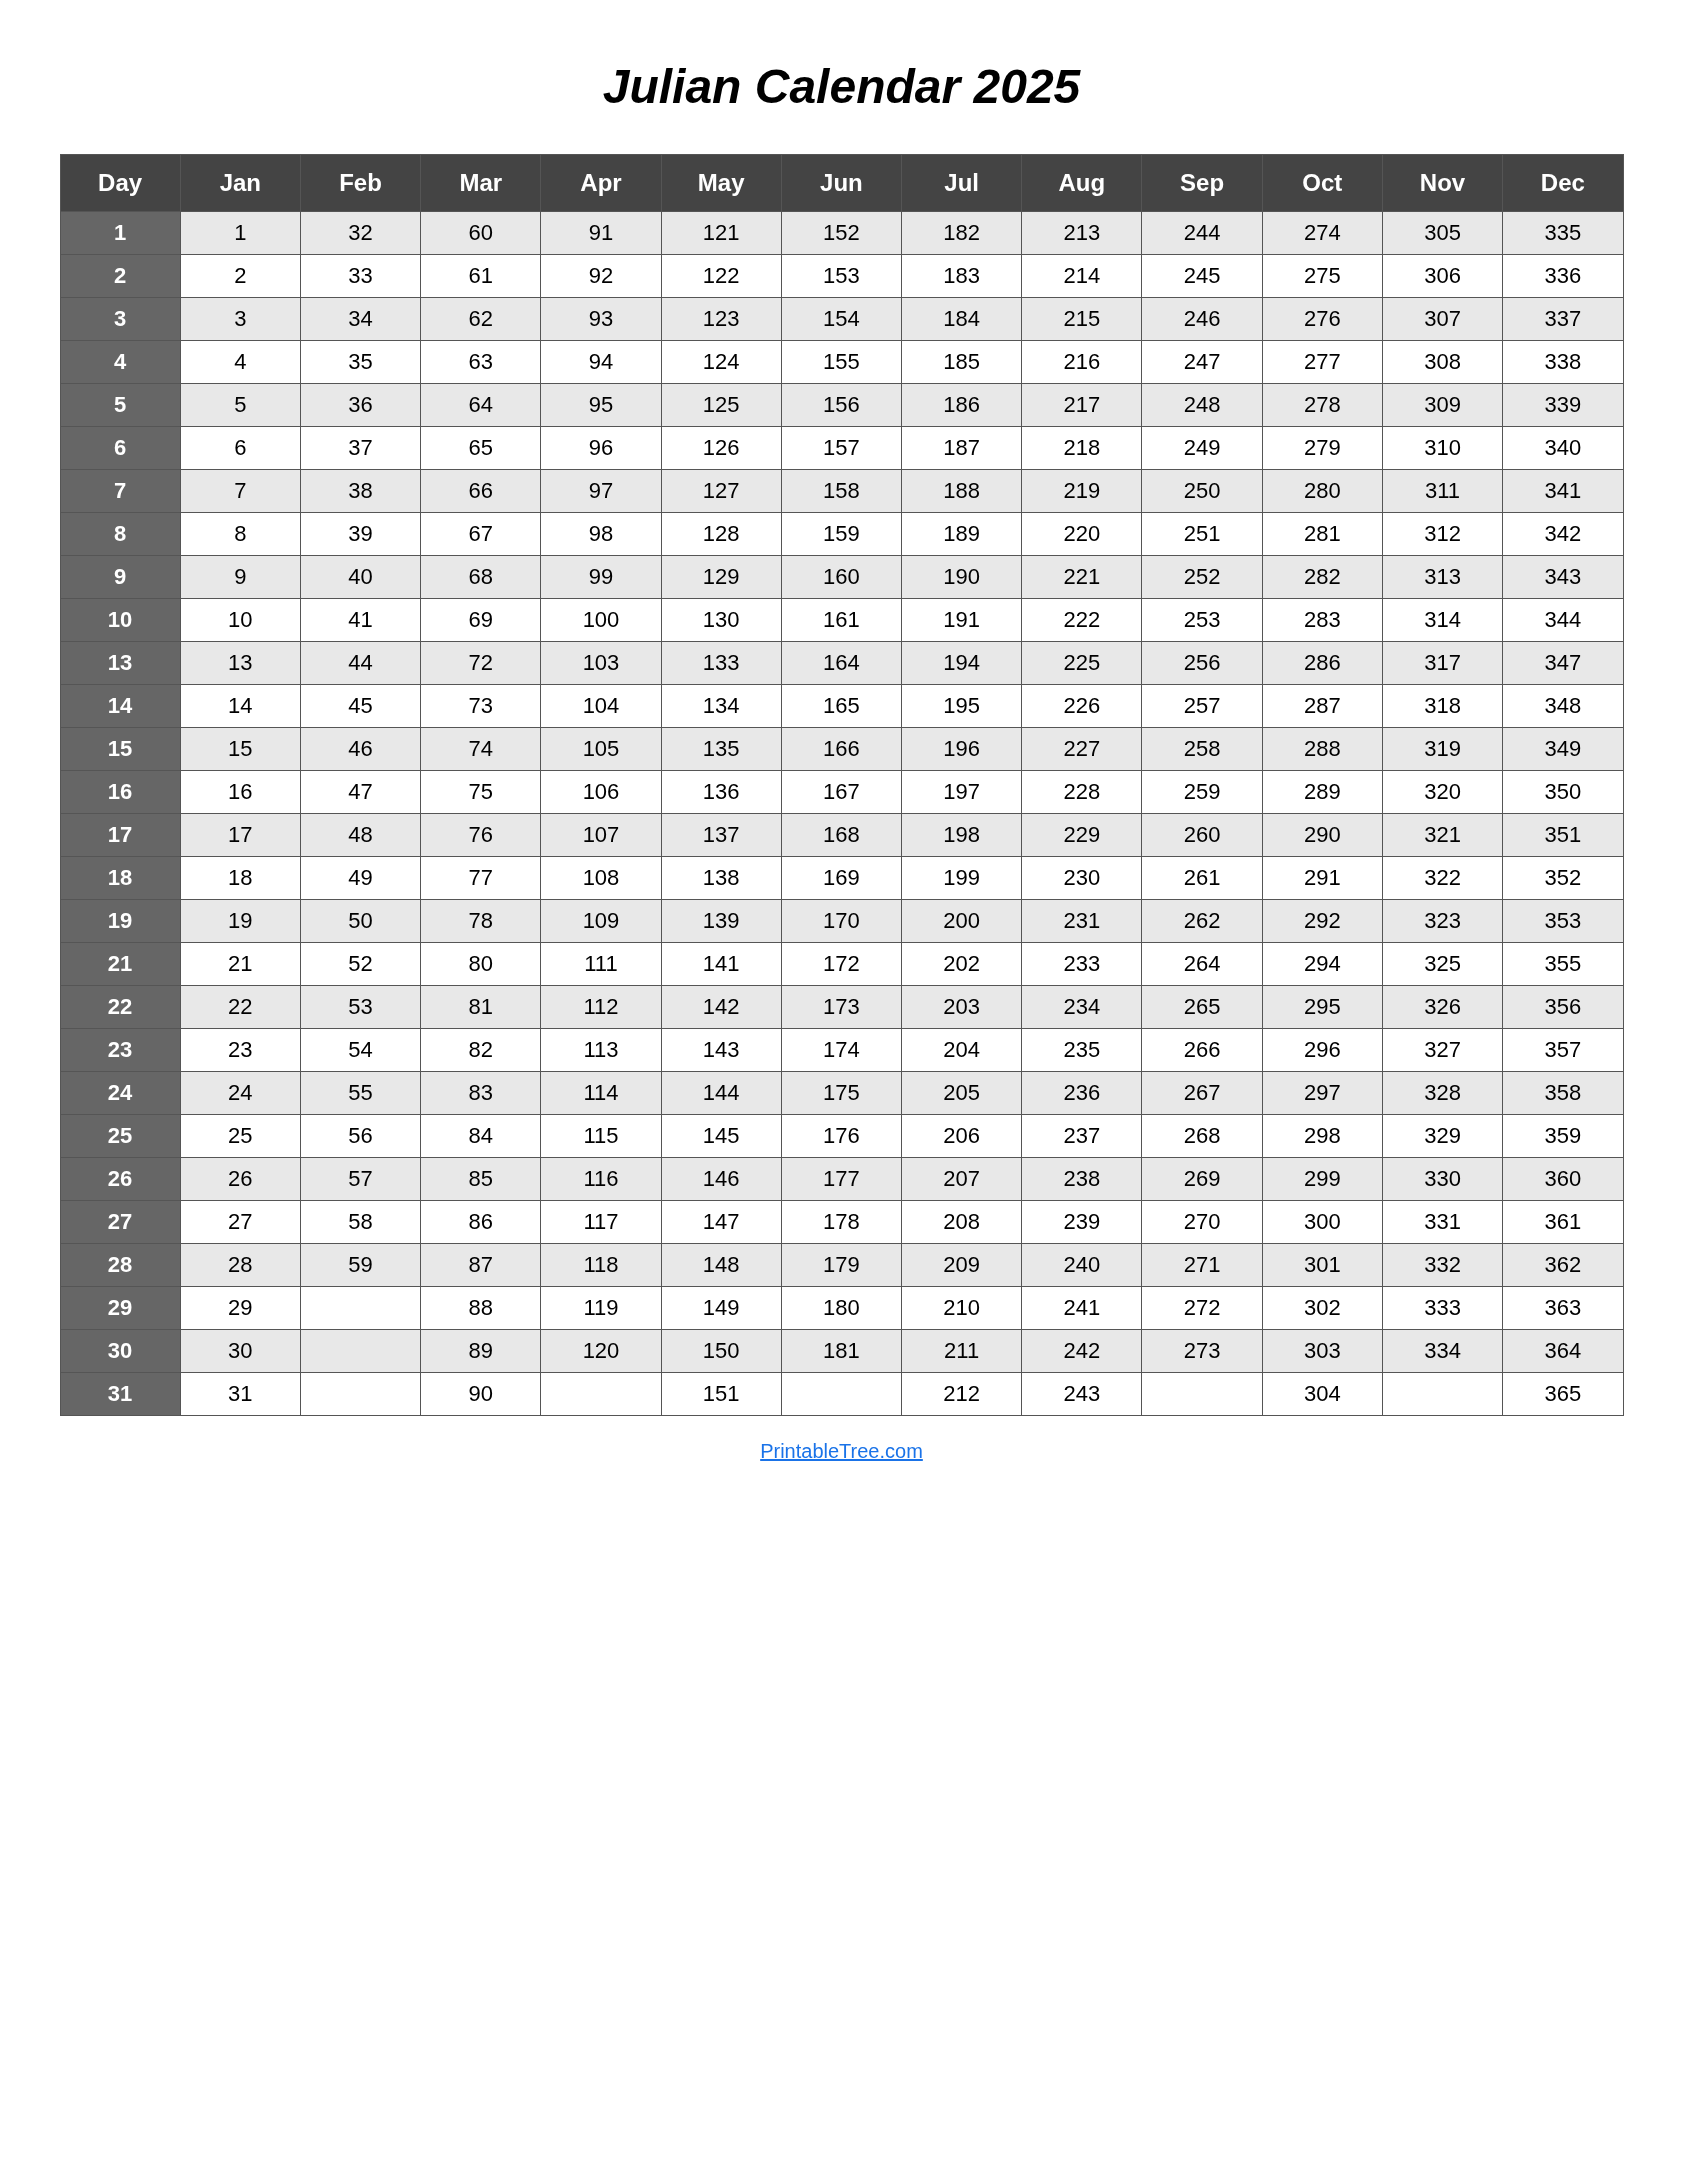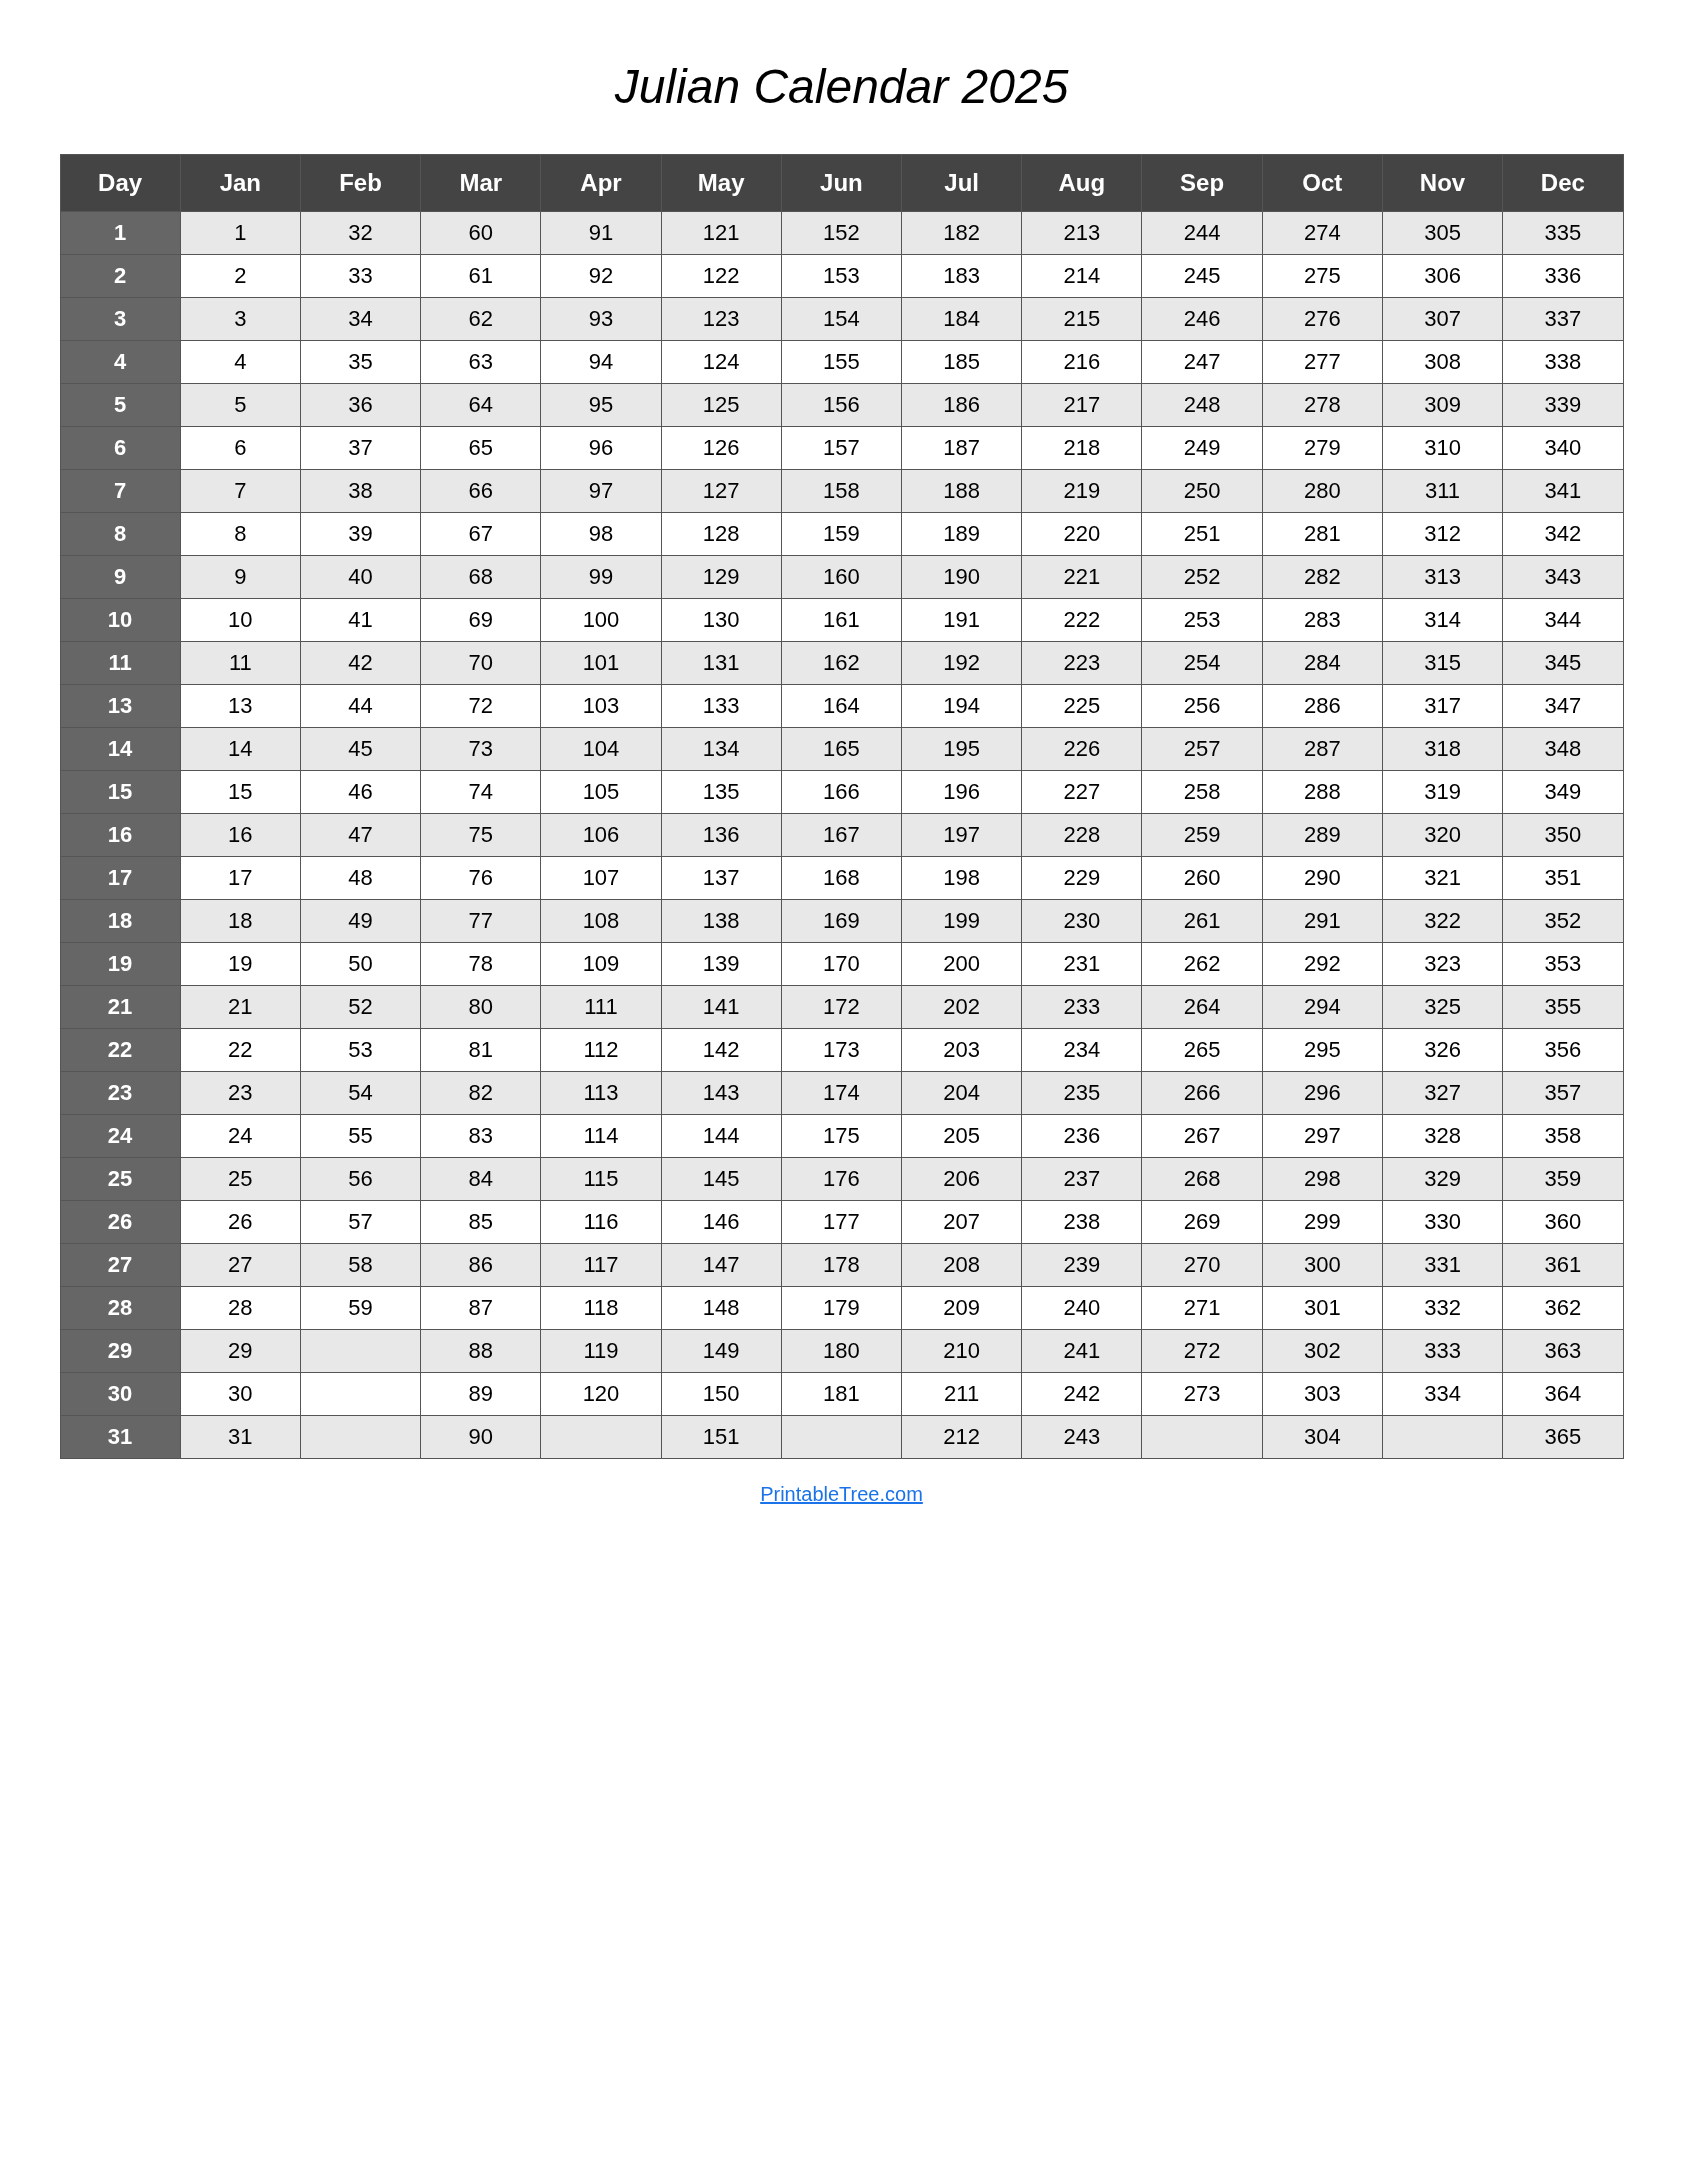--- a/index.html
+++ b/index.html
@@ -8,21 +8,21 @@
       font-family: Arial, sans-serif;
       display: flex;
       flex-direction: column;
       align-items: center;
       padding: 59px 40px 40px;
       min-height: 2178px;
       width: 1683px;
     }
     h1 {
       font-size: 48px;
-      font-weight: normal;
+      font-weight: bold;
       font-style: italic;
       margin-bottom: 40px;
       color: #000;
     }
     table {
       border-collapse: collapse;
       width: 1564px;
     }
     th, td {
       border: 1px solid #555;
@@ -228,35 +228,20 @@
         <td>130</td>
         <td>161</td>
         <td>191</td>
         <td>222</td>
         <td>253</td>
         <td>283</td>
         <td>314</td>
         <td>344</td>
       </tr>
       <tr>
-        <td>11</td>
-        <td>11</td>
-        <td>42</td>
-        <td>70</td>
-        <td>101</td>
-        <td>131</td>
-        <td>162</td>
-        <td>192</td>
-        <td>223</td>
-        <td>254</td>
-        <td>284</td>
-        <td>315</td>
-        <td>345</td>
-      </tr>
-      <tr>
         <td>13</td>
         <td>13</td>
         <td>44</td>
         <td>72</td>
         <td>103</td>
         <td>133</td>
         <td>164</td>
         <td>194</td>
         <td>225</td>
         <td>256</td>

